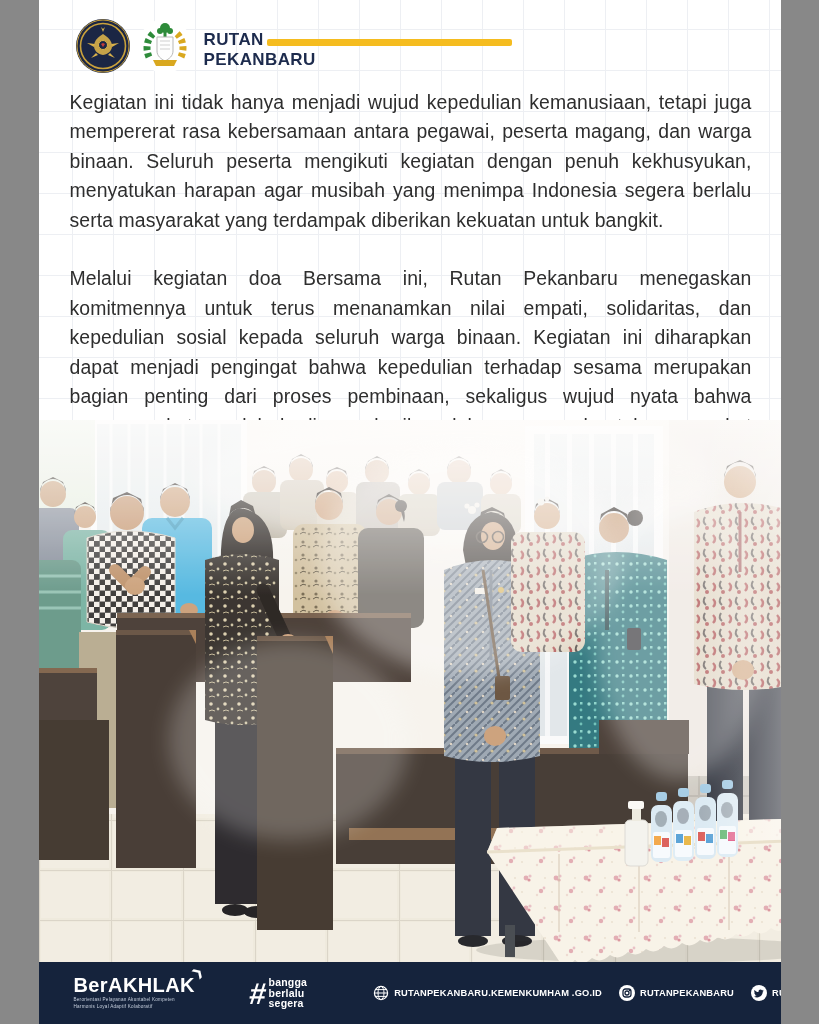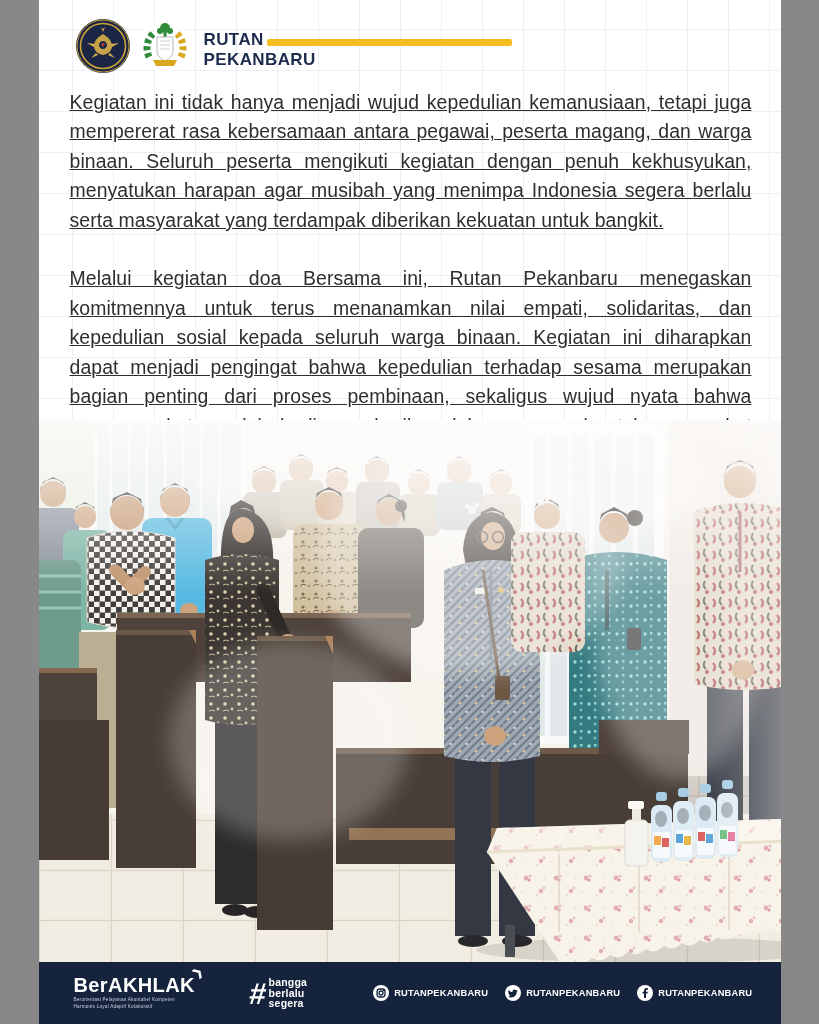--- a/index.html
+++ b/index.html
@@ -19,21 +19,21 @@
   
   .hdr{position:absolute; top:17px; left:35px; right:30px; height:62px;}
   .logos{position:absolute; left:0; top:0; display:flex; gap:4px;}
   .logo{width:58px; height:58px;}
   .hdr-title{position:absolute; left:130px; top:13px; color:var(--navy); font-weight:bold;
     font-size:17px; line-height:1.15; letter-spacing:.4px;}
   .accent-line{position:absolute; left:193px; top:22px; width:245px; height:7px;
     background:var(--yellow); border-radius:2px;}
   
   .article{position:absolute; left:31px; right:29px; top:88px; color:var(--text);
-    font-size:19.4px; line-height:1.52; text-align:justify; letter-spacing:.1px;text-decoration:underline;}
+    font-size:19.4px; line-height:1.52; text-align:justify; letter-spacing:.1px;}
   .article p{margin:0 0 29px 0;}
   
   .photo{position:absolute; left:0; top:420px; width:819px; height:542px; margin:0;}
   .photo svg{display:block; width:100%; height:100%;}
   
   .ftr{position:absolute; left:0; bottom:0; width:819px; height:62px; background:var(--footer_bg);
     color:var(--footer_text); display:flex; align-items:center;gap:44px;}
   .brk{position:relative; margin-left:35px; line-height:1;}
   .brk-title{font-size:20px; font-weight:bold; letter-spacing:.4px;}
   .brk-chev{position:absolute; right:-7px; top:-8px; font-size:11px; font-weight:bold; transform:rotate(-45deg);}
@@ -459,20 +459,28 @@
     <div class="hashlogo">
       <div class="hash-glyph">#</div>
       <div class="hash-words">
         <div>bangga</div>
         <div>berlalu</div>
         <div>segera</div>
       </div>
     </div>
 
     <div class="soc">
+      <div class="soc-item">
+        <svg viewBox="0 0 16 16">
+          <circle cx="8" cy="8" r="6.6" fill="none" stroke="#fff" stroke-width="1.2"></circle>
+          <ellipse cx="8" cy="8" rx="3" ry="6.6" fill="none" stroke="#fff" stroke-width="1"></ellipse>
+          <path d="M1.4 8h13.2M2.3 4.6h11.4M2.3 11.4h11.4" stroke="#fff" stroke-width="1"></path>
+        </svg>
+        <span class="soc-label">RUTANPEKANBARU.KEMENKUMHAM .GO.ID</span>
+      </div>
       <div class="soc-item">
         <svg viewBox="0 0 16 16">
           <circle cx="8" cy="8" r="8" fill="#fff"></circle>
           <rect x="4" y="4" width="8" height="8" rx="2.4" fill="none" stroke="#15233c" stroke-width="1.3"></rect>
           <circle cx="8" cy="8" r="2" fill="none" stroke="#15233c" stroke-width="1.3"></circle>
           <circle cx="10.7" cy="5.3" r=".9" fill="#15233c"></circle>
         </svg>
         <span class="soc-label">RUTANPEKANBARU</span>
       </div>
       <div class="soc-item">

